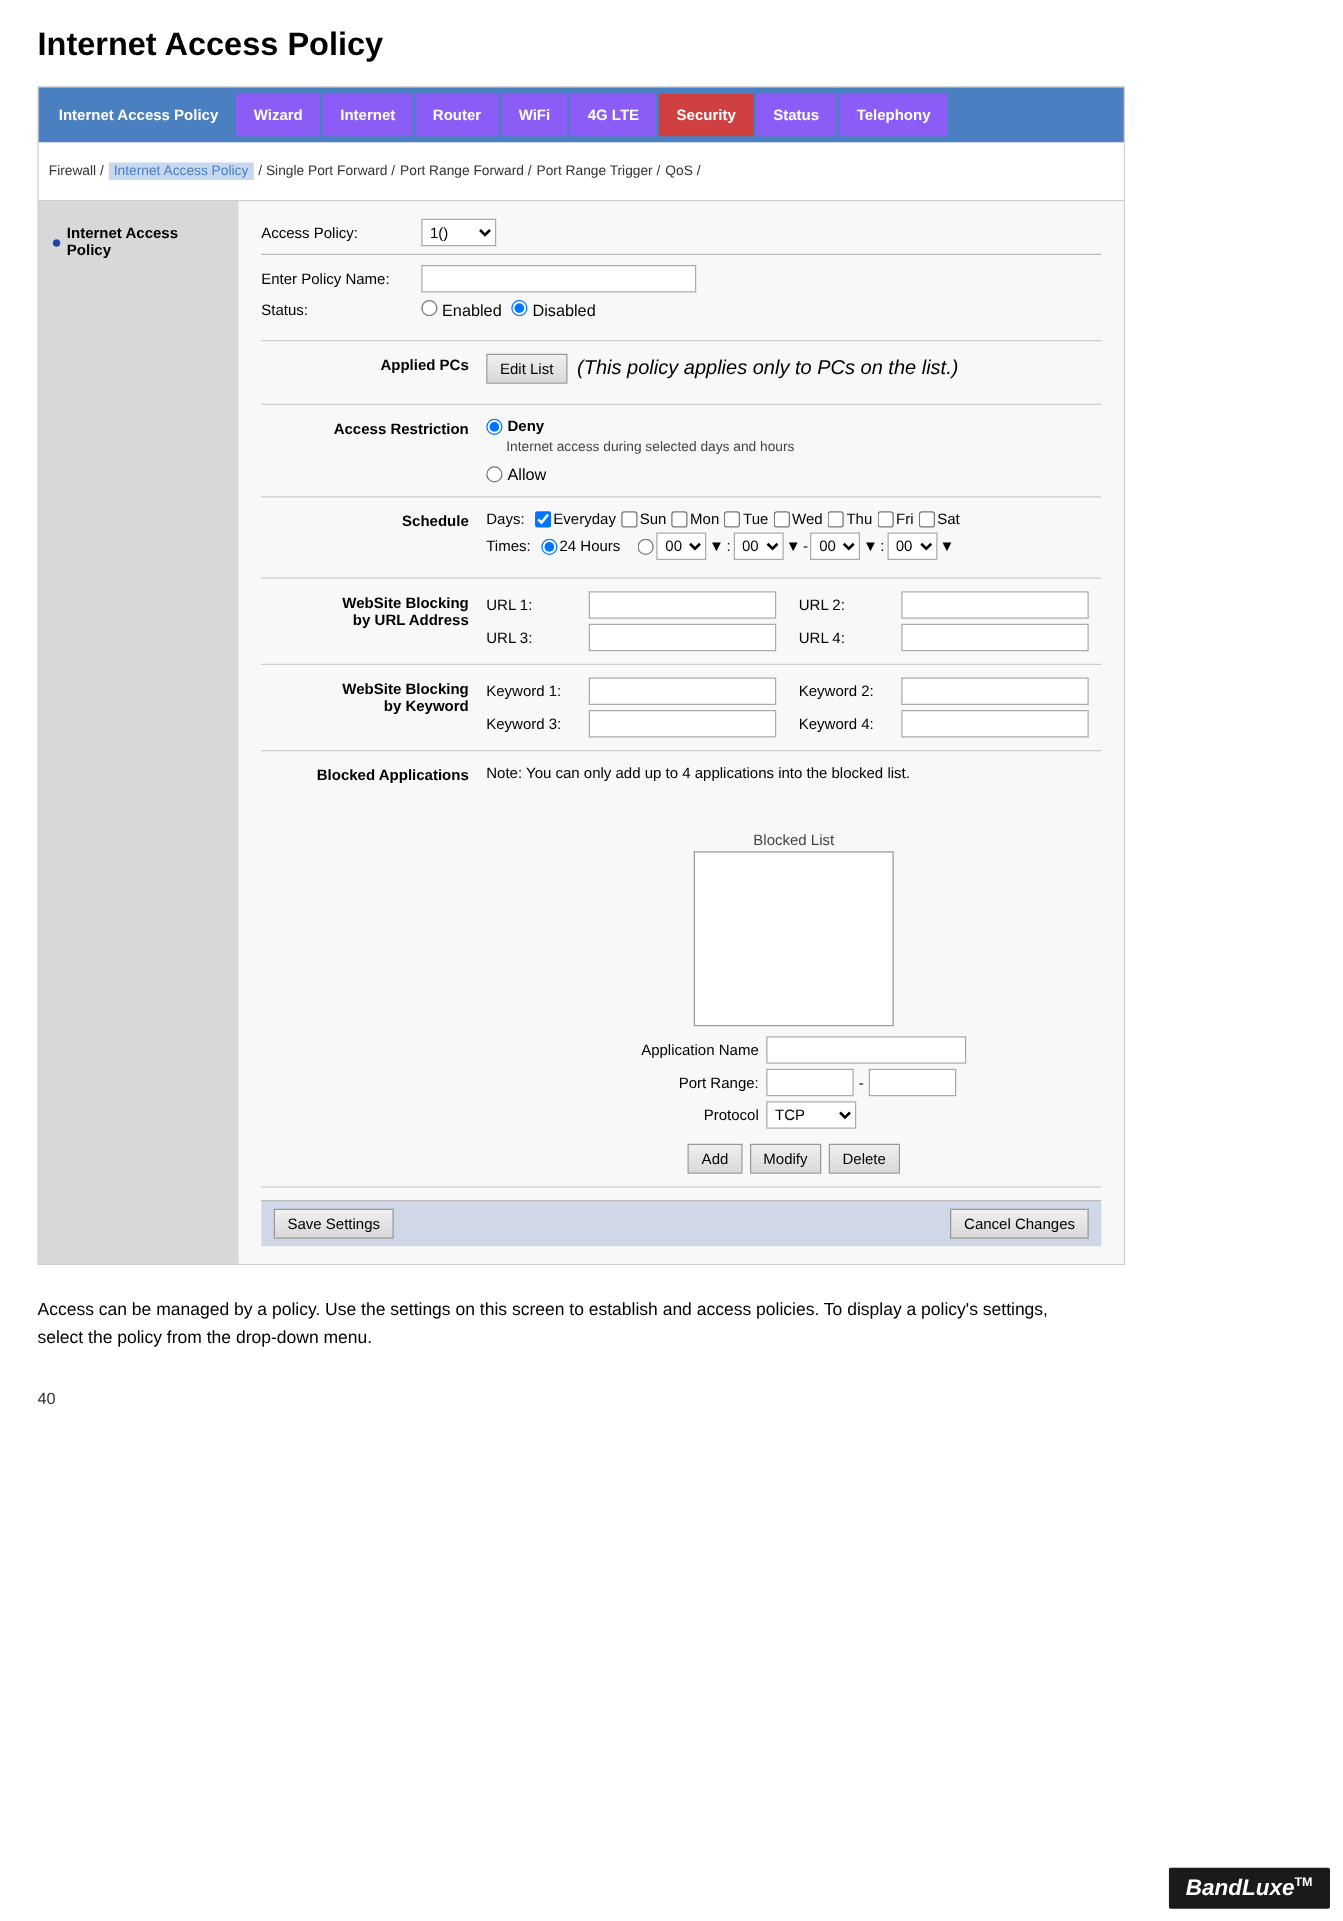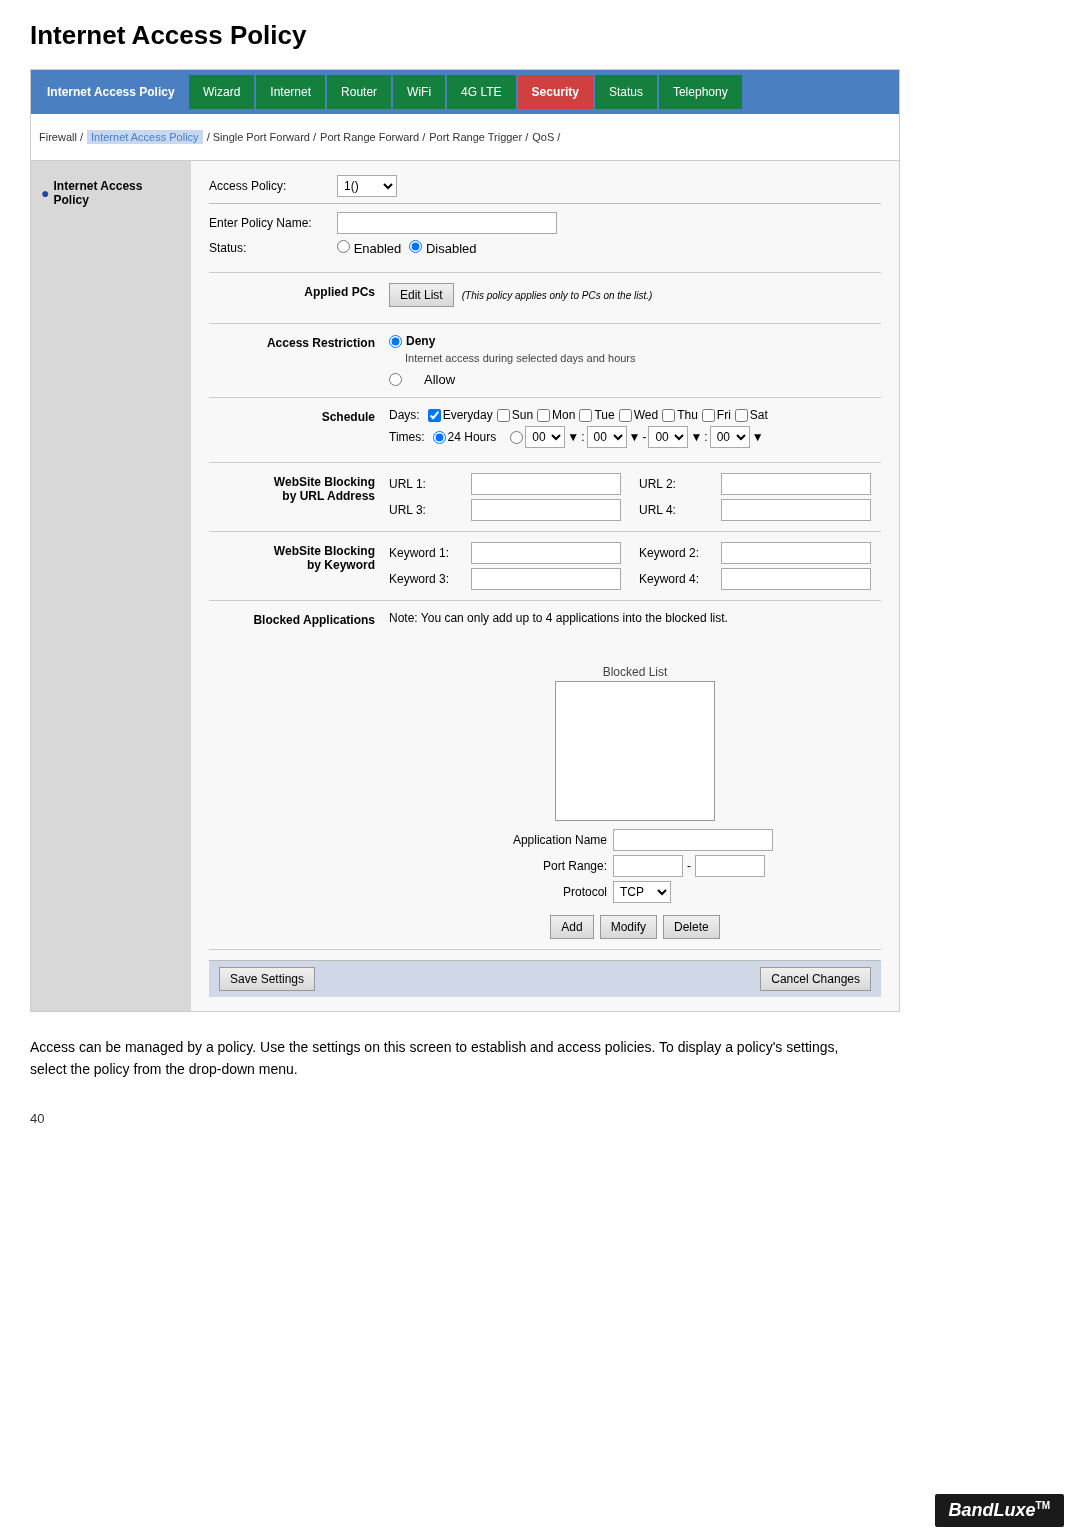--- a/index.html
+++ b/index.html
@@ -38,26 +38,27 @@
       font-weight: bold;
       width: 150px;
       padding-left: 8px;
     }
     .nav-bar .nav-tabs {
       display: flex;
       gap: 2px;
     }
     .nav-tab {
       padding: 6px 14px;
-      background: #15803d;
+      background: #8b5cf6;
       color: #fff;
       font-size: 12px;
       cursor: pointer;
       border: none;
       height: 34px;
+      font-weight: bold;
     }
     .nav-tab.active-security {
       background: #d04040;
       font-weight: bold;
     }
     
     .subnav {
       background: #fff;
       border-bottom: 1px solid #ccc;
       padding: 16px 8px;
@@ -153,21 +154,21 @@
     }
     .btn {
       border: 1px solid #999;
       background: linear-gradient(to bottom, #f0f0f0, #d8d8d8);
       padding: 3px 10px;
       font-size: 12px;
       cursor: pointer;
       height: 24px;
     }
     .policy-note {
-      font-size: 10px;
+      font-size: 16px;
       font-style: italic;
       text-align: right;
     }
     
     .schedule-row {
       display: flex;
       align-items: center;
       gap: 4px;
       font-size: 12px;
       margin-bottom: 4px;
@@ -350,21 +351,21 @@
 
       <div class="section-row">
         <div class="section-label">Access Restriction</div>
         <div class="section-content">
           <div class="access-deny-allow">
             <label style="display:flex;align-items:center;gap:4px;">
               <input type="radio" name="restriction" checked="" style="">
               <span class="deny-label">Deny</span>
             </label>
             <span class="deny-note">Internet access during selected days and hours</span>
-            <label style="display:flex;align-items:center;gap:22px;margin-top:4px;">
+            <label style="display:flex;align-items:center;gap:4px;margin-top:4px;">
               <input type="radio" name="restriction" style="">
               <span>Allow</span>
             </label>
           </div>
         </div>
       </div>
 
       <div class="section-row">
         <div class="section-label">Schedule</div>
         <div class="section-content">
@@ -471,21 +472,21 @@
             <div class="app-form">
               <span class="app-form-label">Application Name</span>
               <input type="text" style="width: 160px;">
               <span class="app-form-label">Port Range:</span>
               <div style="display:flex;align-items:center;gap:4px;">
                 <input type="text" style="width: 70px;">
                 <span>-</span>
                 <input type="text" style="width: 70px;">
               </div>
               <span class="app-form-label">Protocol</span>
-              <select style="width:58px;">
+              <select style="width:72px;">
                 <option>TCP</option>
               </select>
             </div>
             <div class="action-buttons">
               <button class="btn">Add</button>
               <button class="btn">Modify</button>
               <button class="btn">Delete</button>
             </div>
           </div>
         </div>

